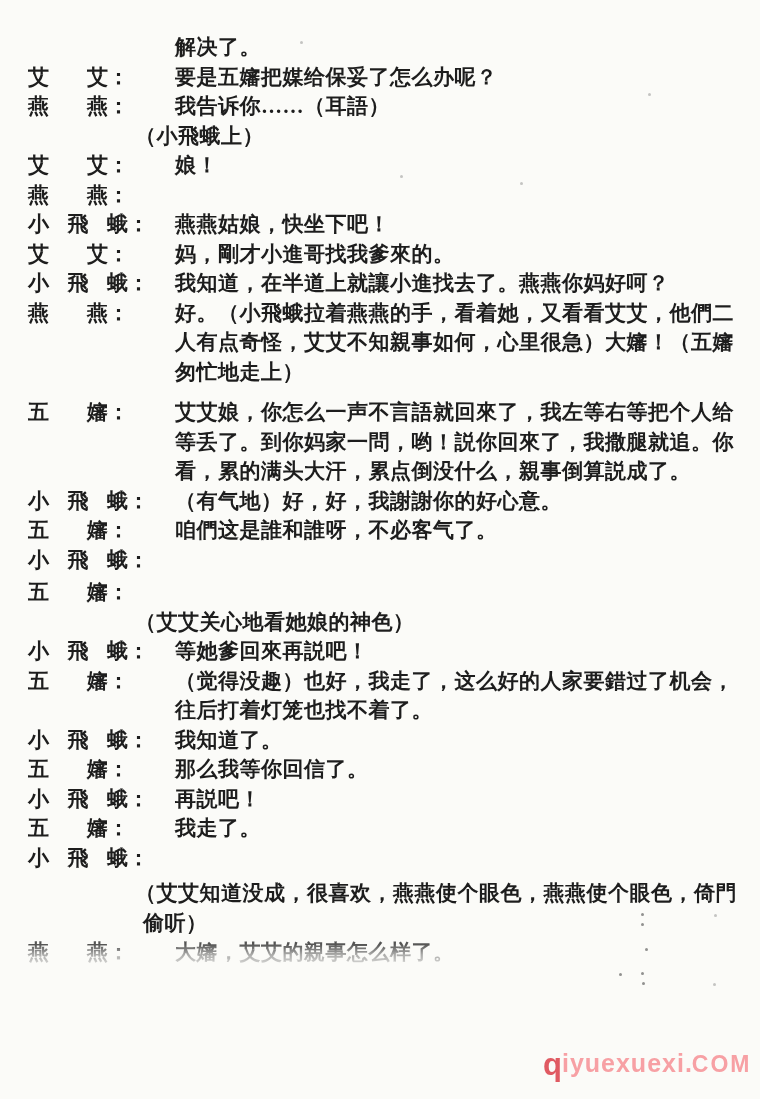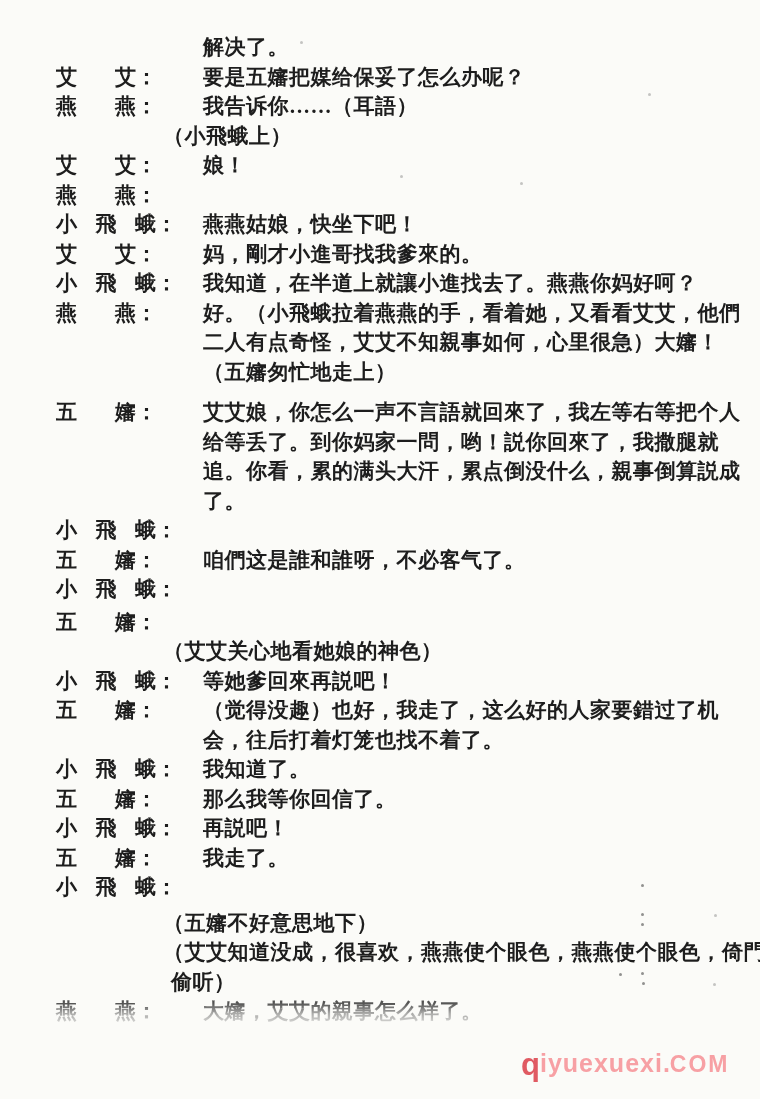--- a/index.html
+++ b/index.html
@@ -17,21 +17,21 @@
     font-family:"Liberation Serif","DejaVu Serif",serif;
     font-weight:bold;
     color:var(--ink);
   }
   .page{
     position:absolute; inset:0;
     padding-top:33px;
     box-sizing:border-box;
   }
   .rows{position:relative;}
-  .row{font-size:21px; line-height:29.5px; letter-spacing:0.5px;margin-left:28px;}
+  .row{font-size:21px; line-height:29.5px; letter-spacing:0.5px;}
   .speech{display:flex; align-items:flex-start;}
   .speaker-cell{
     flex:0 0 175px;
     box-sizing:border-box;
     padding-left:28px;
     white-space:nowrap;
     letter-spacing:0;
   }
   .speaker-name{
     display:inline-flex;
@@ -56,21 +56,21 @@
   .speck{
     position:absolute;
     background:rgba(40,40,40,.5);
     border-radius:50%;
     width:3px;height:3px;
   }
   .speck.faint{background:rgba(70,70,70,.3);}
   
   .watermark{
     position:absolute;
-    left:521px; top:1047px;
+    left:543px; top:1047px;
     font-family:"Liberation Sans","DejaVu Sans",sans-serif;
     white-space:nowrap;
     user-select:none;
   }
   .wm-q{
     color:var(--wm1);
     font-size:31px; font-weight:bold;
     vertical-align:-3px;
   }
   .wm-body{
@@ -163,20 +163,21 @@
             <span>嬸</span>
           </span><span class="colon">：</span></div>
         <div class="dialogue">艾艾娘，你怎么一声不言語就回來了，我左等右等把个人给等丢了。到你妈家一問，哟！説你回來了，我撒腿就追。你看，累的满头大汗，累点倒没什么，親事倒算説成了。</div>
       </div>
       <div class="row speech">
         <div class="speaker-cell"><span class="speaker-name len3">
             <span>小</span>
             <span>飛</span>
             <span>蛾</span>
           </span><span class="colon">：</span></div>
+        <div class="dialogue">（有气地）好，好，我謝謝你的好心意。</div>
       </div>
       <div class="row speech">
         <div class="speaker-cell"><span class="speaker-name">
             <span>五</span>
             <span>嬸</span>
           </span><span class="colon">：</span></div>
         <div class="dialogue">咱們这是誰和誰呀，不必客气了。</div>
       </div>
       <div class="row speech">
         <div class="speaker-cell"><span class="speaker-name len3">
@@ -238,23 +239,20 @@
             <span>嬸</span>
           </span><span class="colon">：</span></div>
         <div class="dialogue">我走了。</div>
       </div>
       <div class="row speech">
         <div class="speaker-cell"><span class="speaker-name len3">
             <span>小</span>
             <span>飛</span>
             <span>蛾</span>
           </span><span class="colon">：</span></div>
-      </div>
-      <div class="row direction-row">
-        <div class="direction">（五嬸不好意思地下）</div>
       </div>
       <div class="row direction-row">
         <div class="direction">（艾艾知道没成，很喜欢，燕燕使个眼色，燕燕使个眼色，倚門偷听）</div>
       </div>
       <div class="row speech">
         <div class="speaker-cell"><span class="speaker-name">
             <span>燕</span>
             <span>燕</span>
           </span><span class="colon">：</span></div>
         <div class="dialogue">大嬸，艾艾的親事怎么样了。</div>

